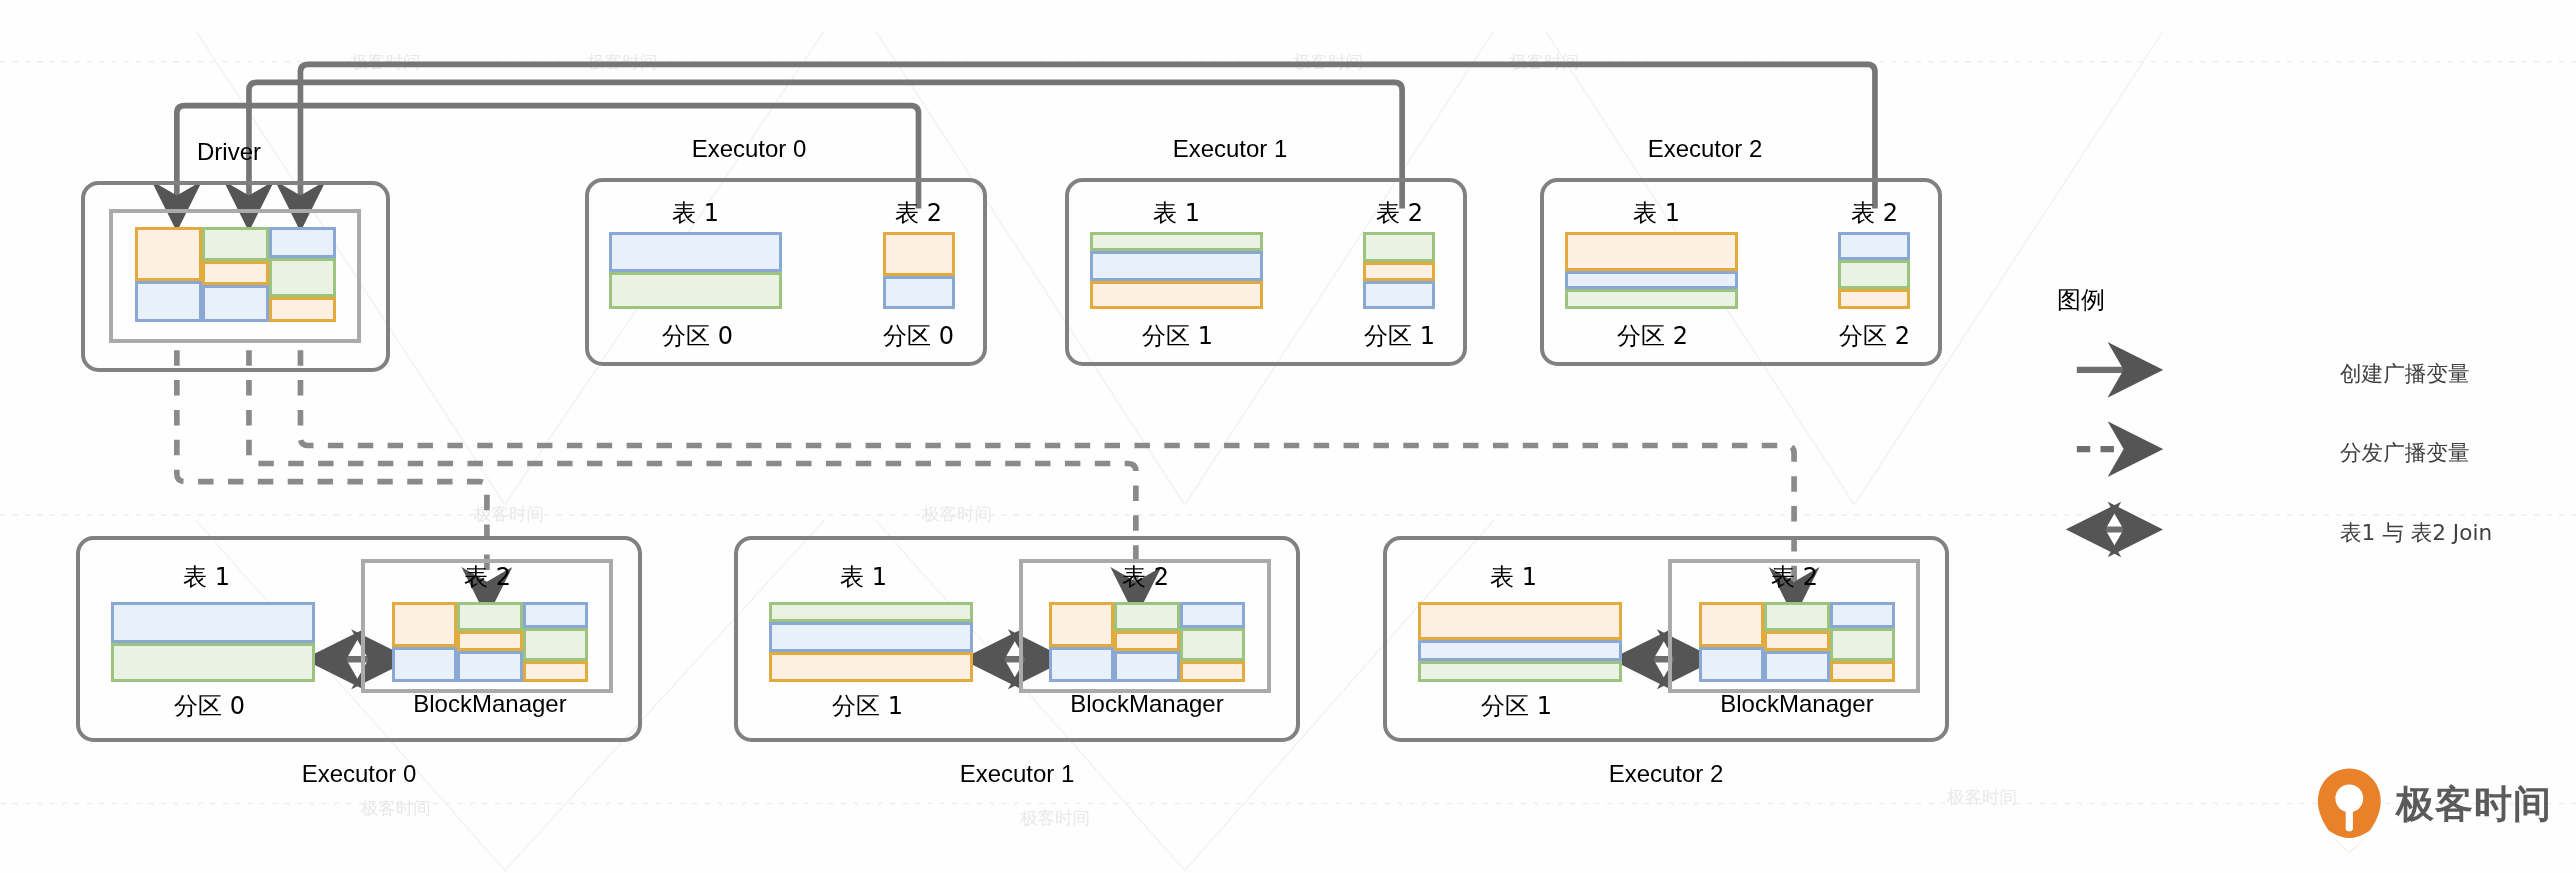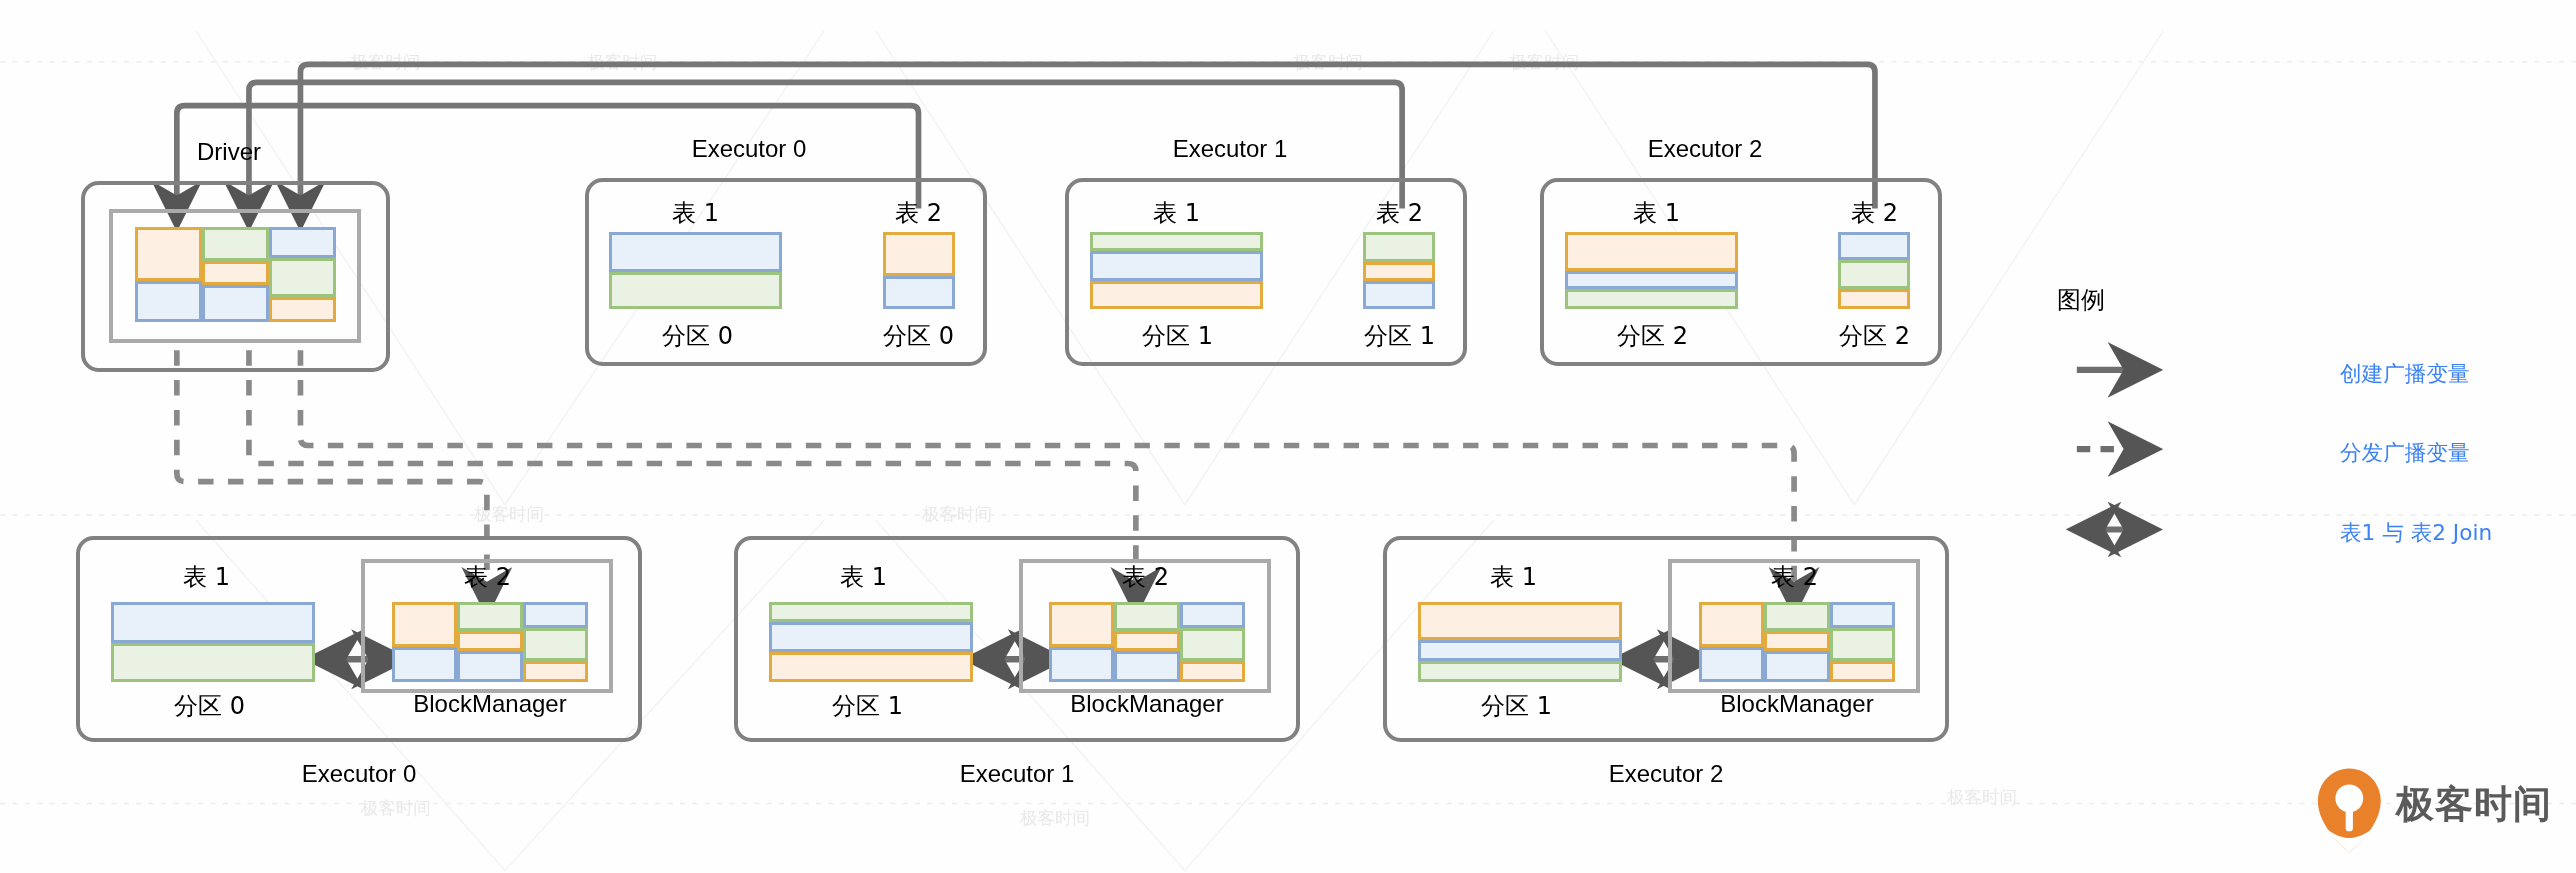--- a/index.html
+++ b/index.html
@@ -41,21 +41,21 @@
   .seg.green {background:#e9f2e3;border:3.6px solid #9cc47e;}
   .seg.blue  {background:#e8f0fa;border:3.6px solid #89a9d4;}
   .mosaic{position:absolute;display:flex;box-sizing:border-box;}
   .mcol{display:flex;flex-direction:column;box-sizing:border-box;}
   .mcol > div{box-sizing:border-box;}
   .m-orange{background:#fdf0e2;border:3.6px solid #e3ab3d;}
   .m-green {background:#e9f2e3;border:3.6px solid #9cc47e;}
   .m-blue  {background:#e8f0fa;border:3.6px solid #89a9d4;}
   svg.layer{position:absolute;left:0;top:0;width:2624px;height:873px;overflow:visible;pointer-events:none;}
   .legend-title{position:absolute;font-size:24px;color:#000;}
-  .legend-text{position:absolute;font-size:21.6px;color:#3b82f6;white-space:nowrap;}
+  .legend-text{position:absolute;font-size:21.6px;color:#404040;white-space:nowrap;}
   .logo-text{
     position:absolute;font-size:38px;font-weight:bold;color:#5a5a5a;letter-spacing:1px;
     font-family:"DejaVu Sans","Liberation Sans",sans-serif;
   }
 </style>
 </head>
 <body>
 
 <div id="stage">
 

